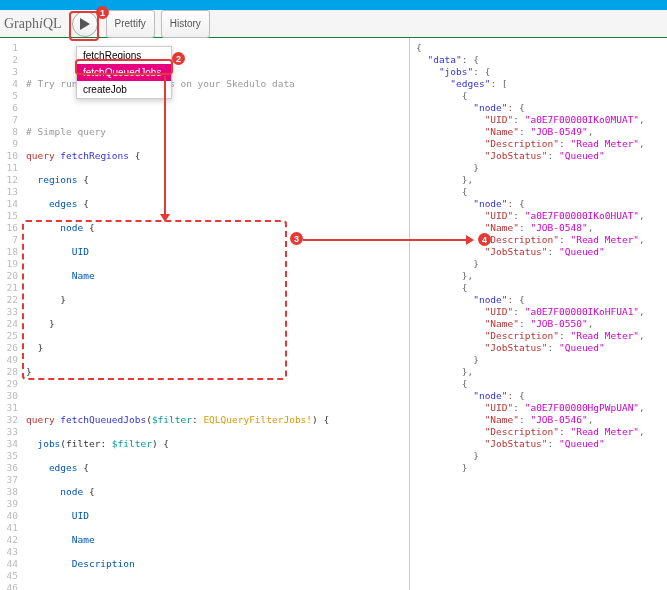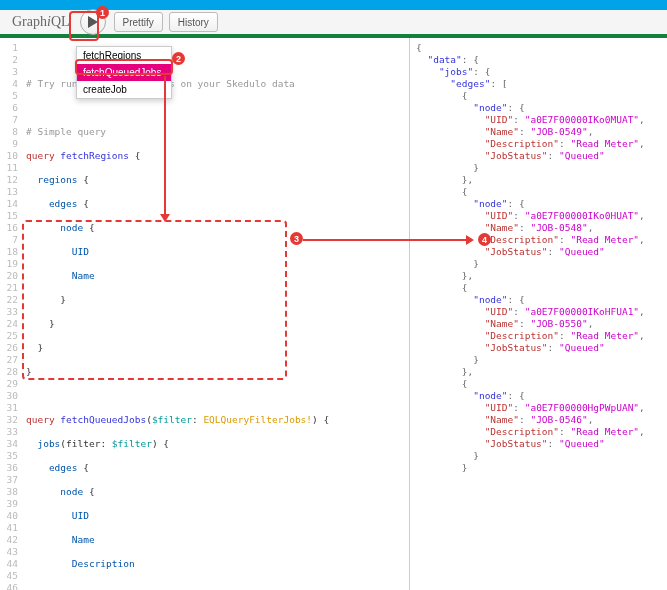--- a/index.html
+++ b/index.html
@@ -1,25 +1,25 @@
 <!DOCTYPE html>
 <html><head>
 <meta charset="utf-8">
 <style>
 * { margin: 0; padding: 0; box-sizing: border-box; }
 body { font-family: Arial, sans-serif; font-size: 11px; background: #fff; width: 667px; height: 590px; overflow: hidden; position: relative; }
 
 .topbar { height: 10px; background: #00a2e8; }
 
-.toolbar { height: 28px; background: #f5f5f5; border-bottom: 4px solid #15803d; display: flex; align-items: center; padding: 0 12px; position: relative; }
+.toolbar { height: 28px; background: #f5f5f5; border-bottom: 1px solid #15803d; display: flex; align-items: center; padding: 0 4px; position: relative; }
 .brand { font-size: 14px; color: #666; margin-right: 10px; font-family: Georgia, serif; }
 .brand em { font-style: italic; }
 .play-btn { width: 26px; height: 26px; border: 1px solid #aaa; border-radius: 50%; background: linear-gradient(#fff,#eee); display: flex; align-items: center; justify-content: center; cursor: pointer; margin-right: 8px; position: relative; }
 .play-btn svg { width: 10px; height: 12px; }
-.btn { height: 20px; padding: 0 8px; border: 1px solid #bbb; background: linear-gradient(#fff,#f0f0f0); border-radius: 3px; font-size: 10px; color: #555; cursor: pointer; margin-right: 6px; }
+.btn { height: 28px; padding: 0 8px; border: 1px solid #bbb; background: linear-gradient(#fff,#f0f0f0); border-radius: 3px; font-size: 10px; color: #555; cursor: pointer; margin-right: 6px; }
 
 .main { display: flex; height: calc(100% - 38px); }
 .editor { flex: 0 0 410px; border-right: 1px solid #ccc; display: flex; font-family: Menlo, Consolas, monospace; font-size: 9.5px; position: relative; background: #fff; }
 .gutter { width: 22px; text-align: right; color: #bbb; padding: 4px 4px 0 0; line-height: 12px; user-select: none; }
 .gutter div { height: 12px; }
 .code { flex: 1; padding: 4px 0 0 4px; line-height: 12px; white-space: pre; color: #333; position: relative; }
 .line { height: 12px; }
 
 .c-comment { color: #999; }
 .c-keyword { color: #b33; }
@@ -86,21 +86,21 @@
         <div>7</div>
         <div>18</div>
         <div>19</div>
         <div>20</div>
         <div>21</div>
         <div>22</div>
         <div>33</div>
         <div>24</div>
         <div>25</div>
         <div>26</div>
-        <div>27</div>
+        <div>49</div>
         <div>28</div>
         <div>29</div>
         <div>30</div>
         <div>31</div>
         <div>32</div>
         <div>33</div>
         <div>34</div>
         <div>35</div>
         <div>36</div>
         <div>37</div>

